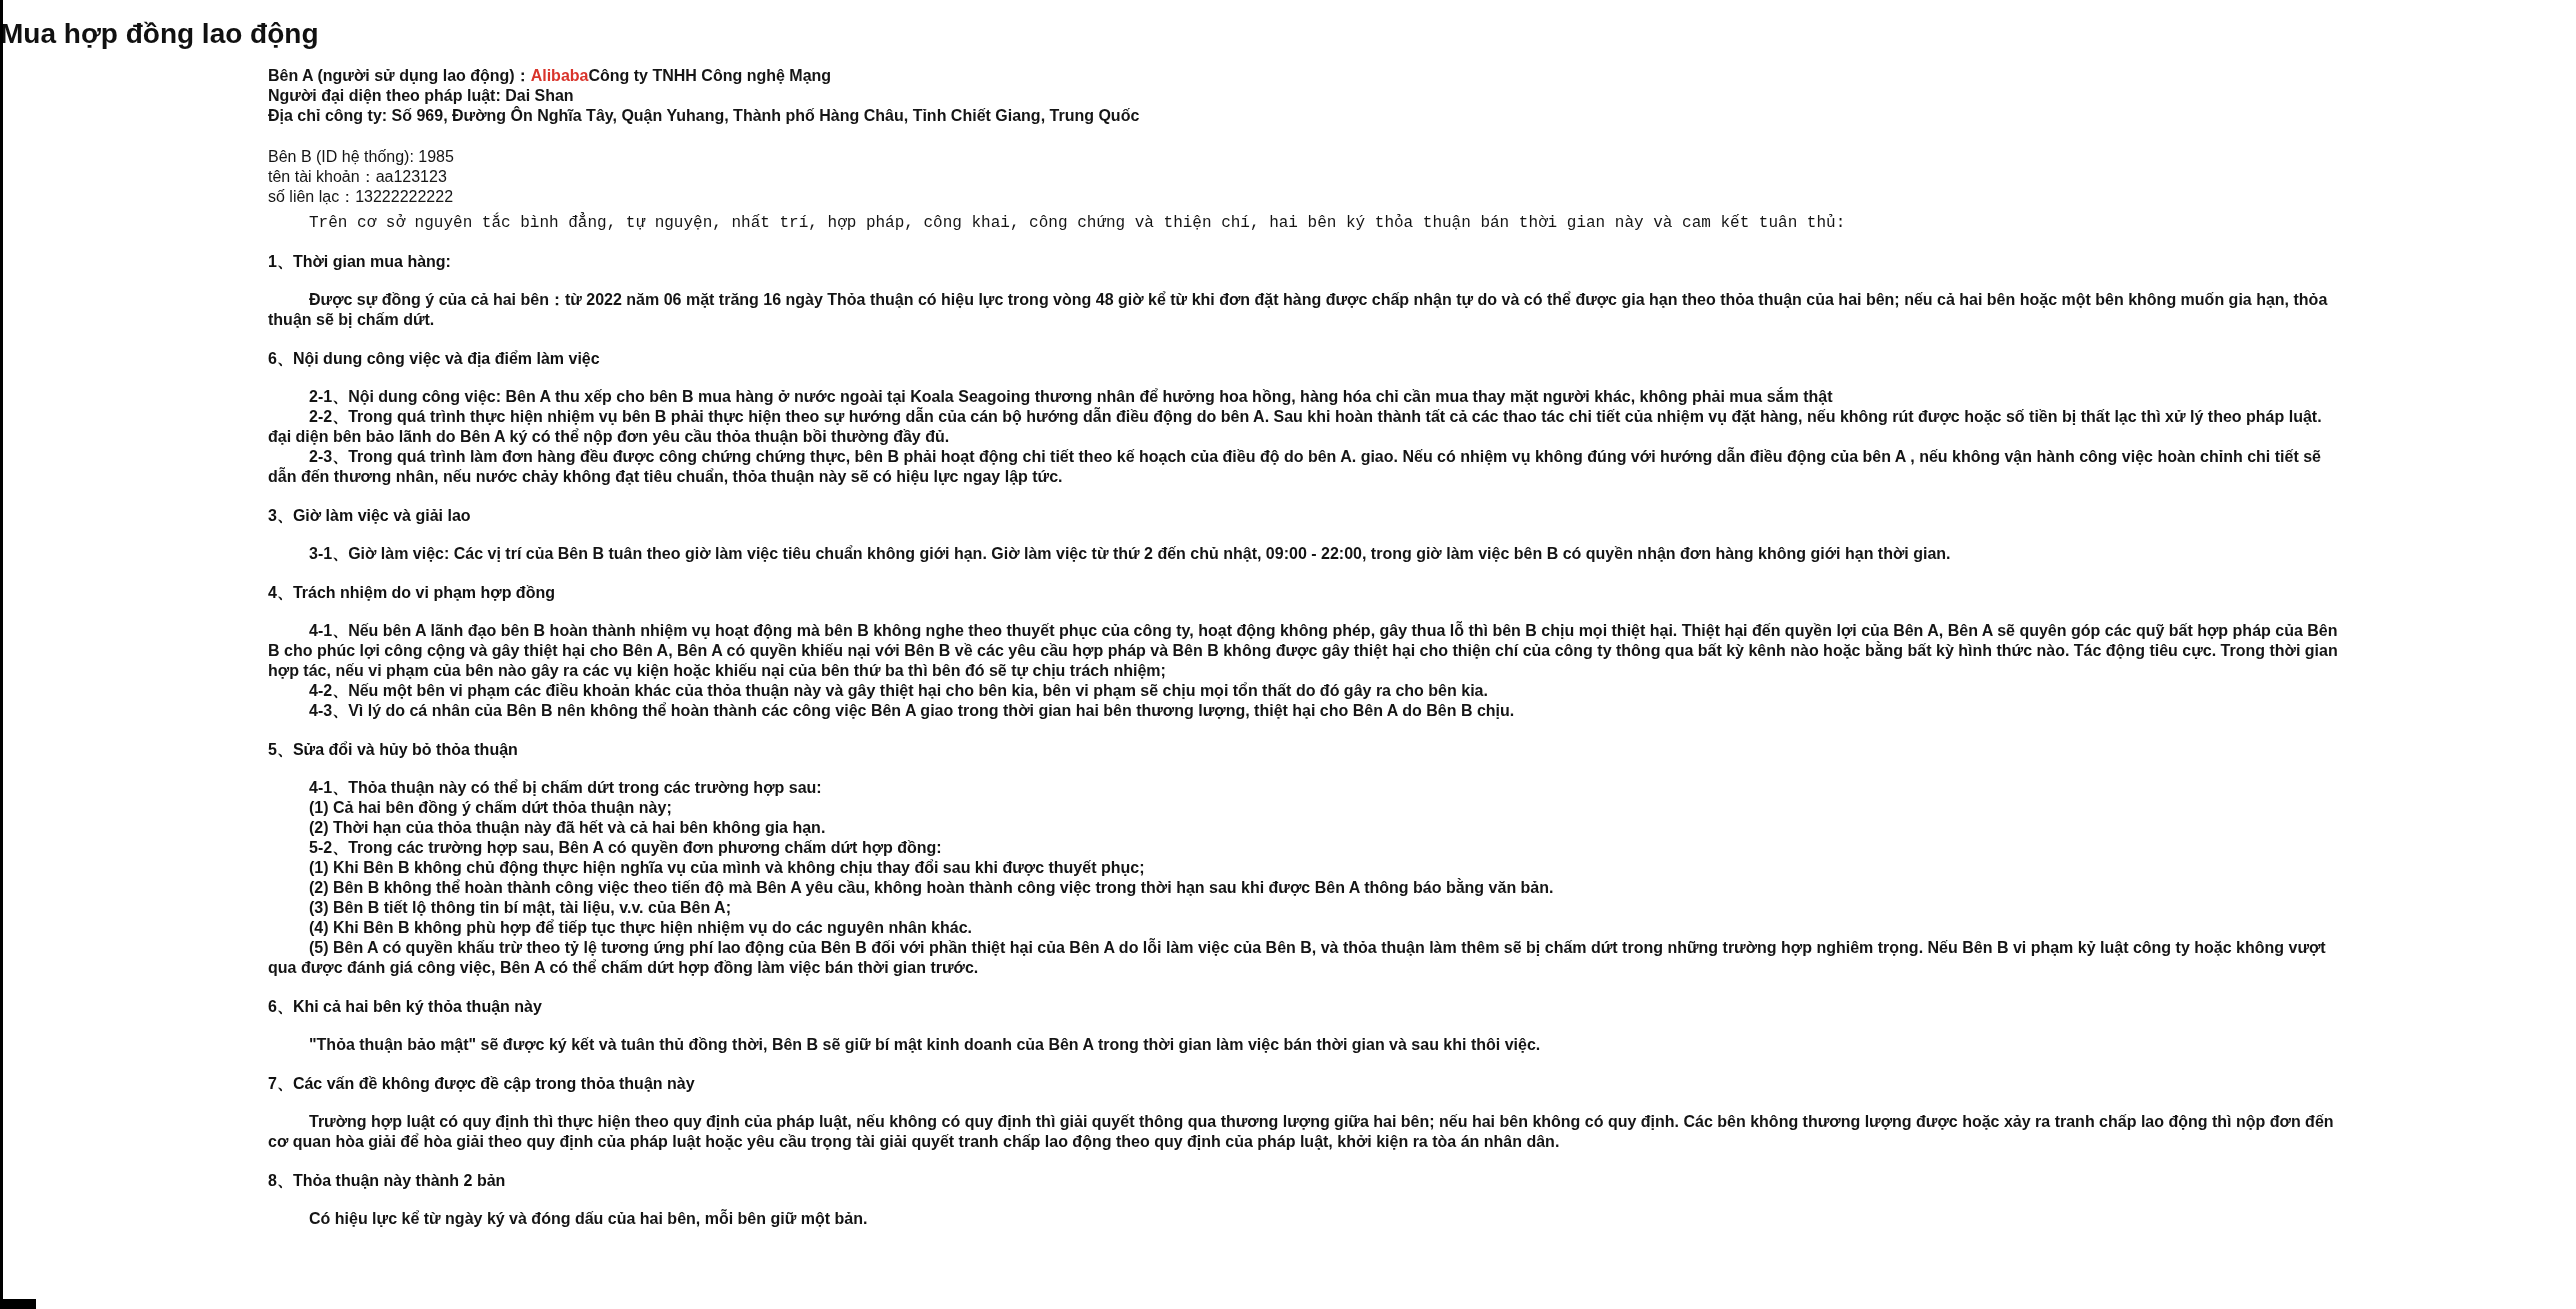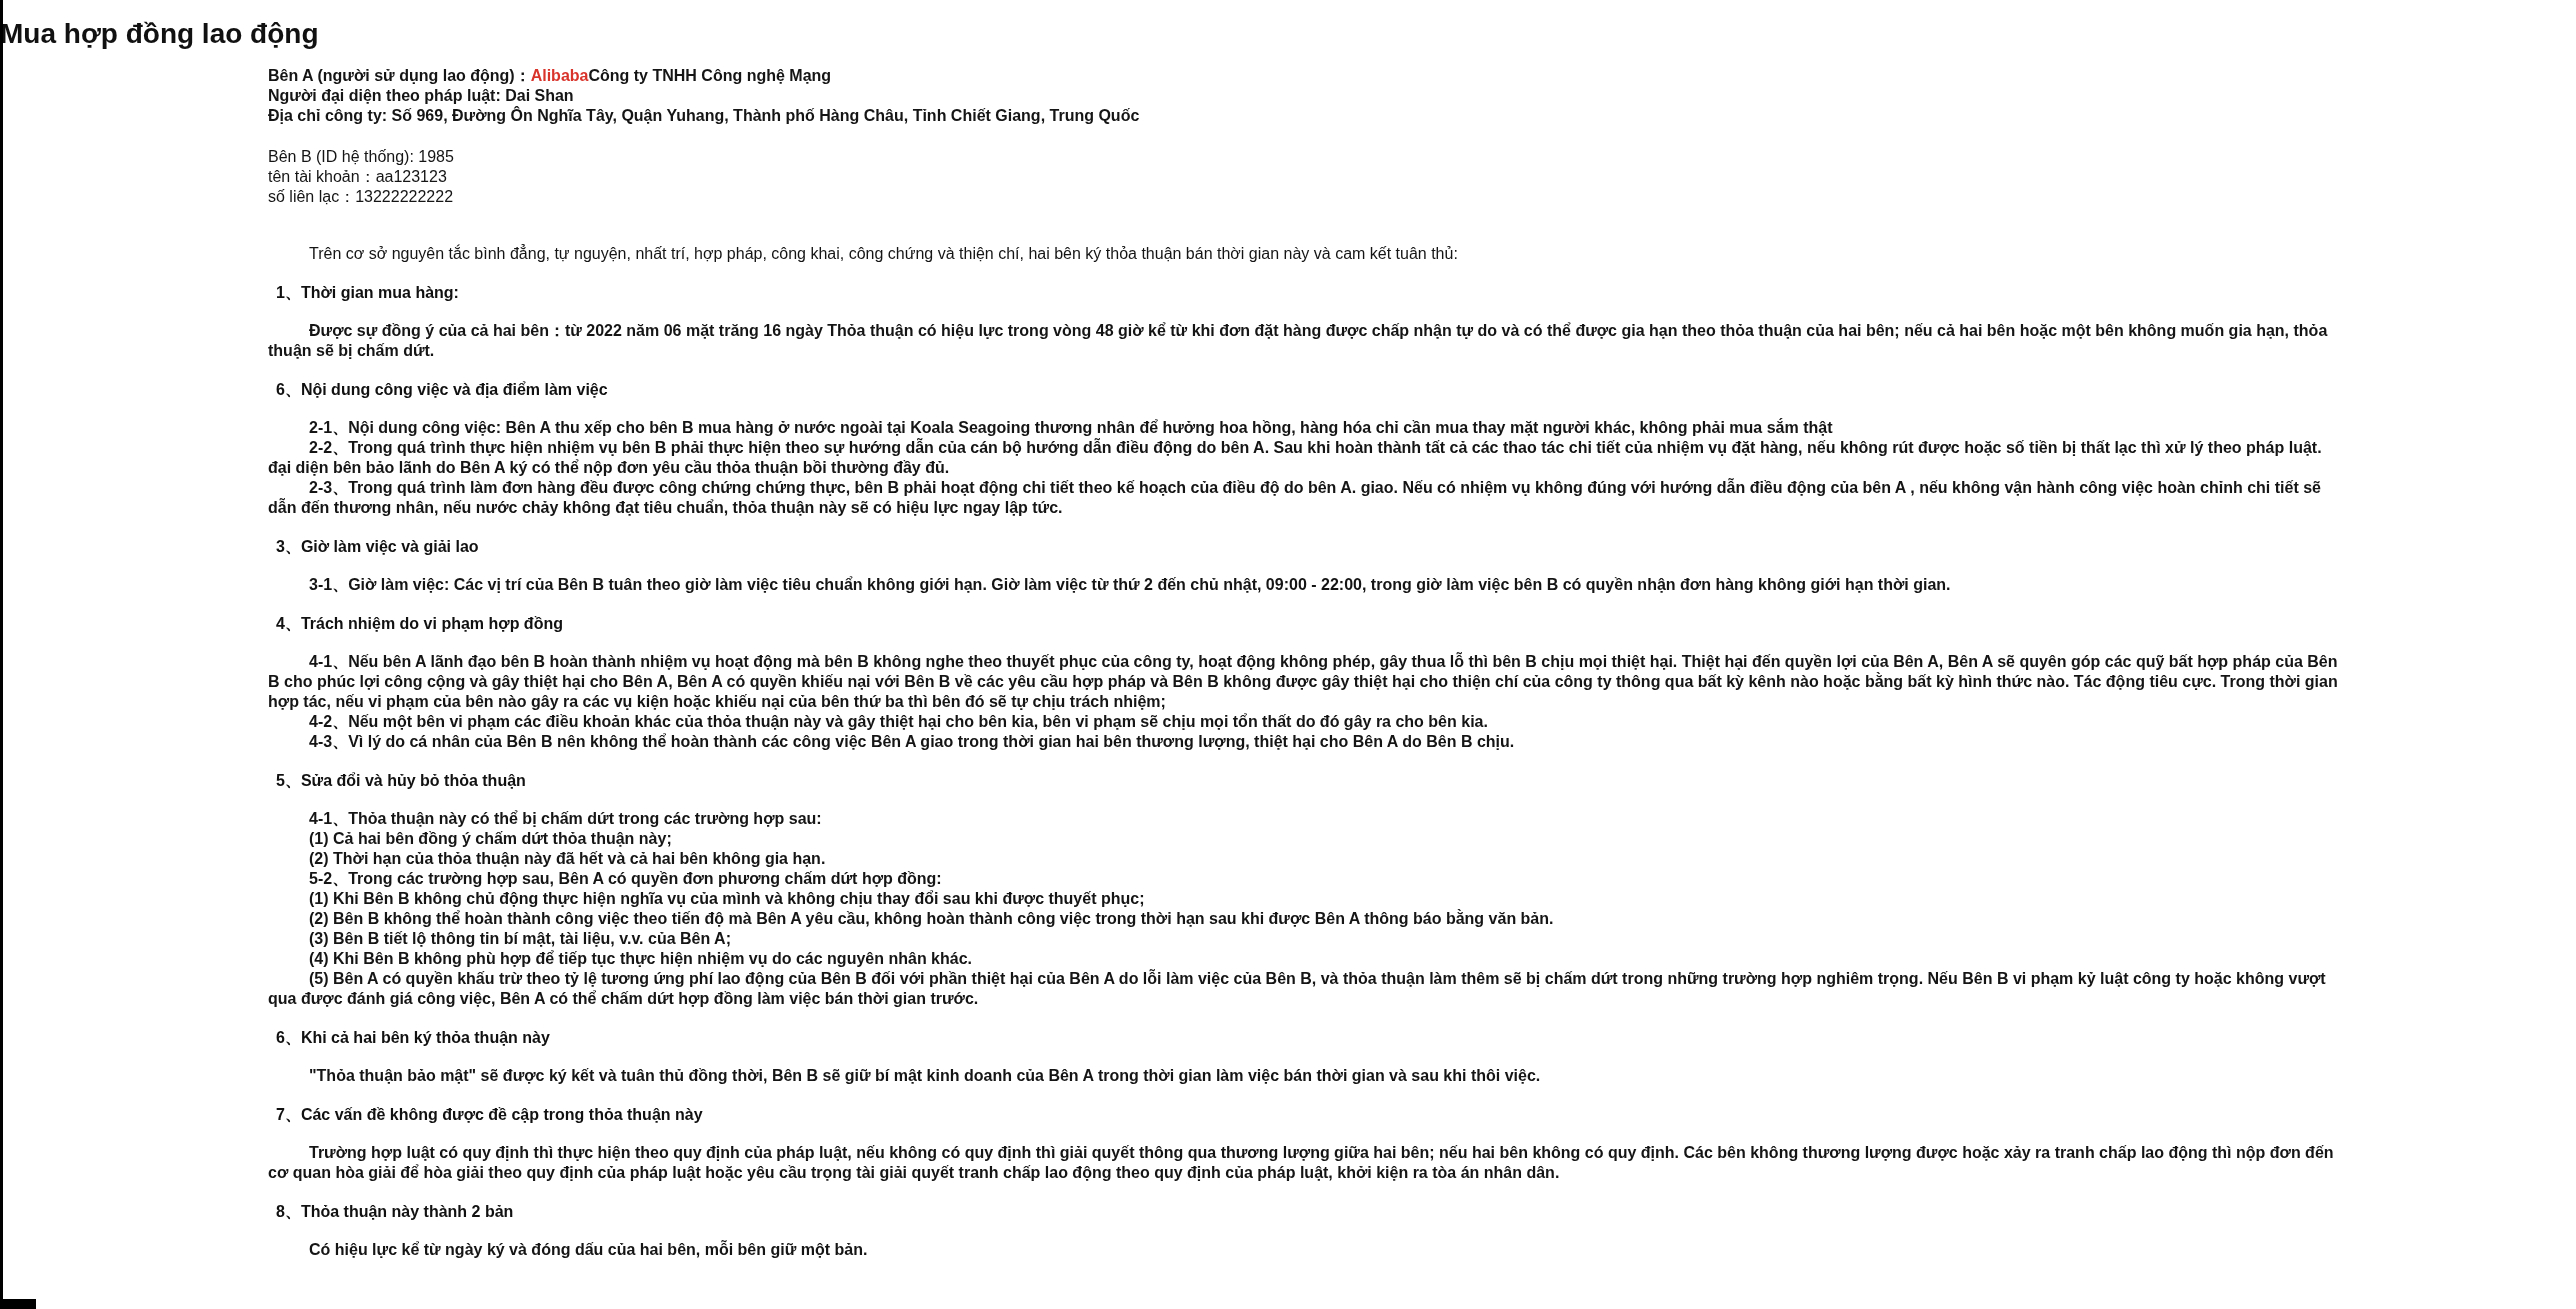--- a/index.html
+++ b/index.html
@@ -37,27 +37,27 @@
     font-weight: bold;
     color: #111111;
   }
   .doc {
     padding-left: 268px;
     padding-right: 230px;
   }
   p { margin: 0; }
   .block-a { margin-top: 16px; font-weight: bold; }
   .block-b { margin-top: 21.6px; }
-  .intro { margin-top: 37px; }
+  .intro { margin-top: 6px; font-family: Liberation Mono, monospace; }
   .sec { margin-top: 19px; }
   .sec .h {
     font-weight: bold;
     font-size: 16px;
     line-height: 20px;
-    margin: 8px;
+    margin: 0;
     color: #111111;
   }
   .sec .b { margin-top: 18px; font-weight: bold; }
   .pp { text-indent: 41px; }
   .red { color: #d9342b; }
 </style>
 </head>
 <body>
 
 <div class="edge-left"></div>

